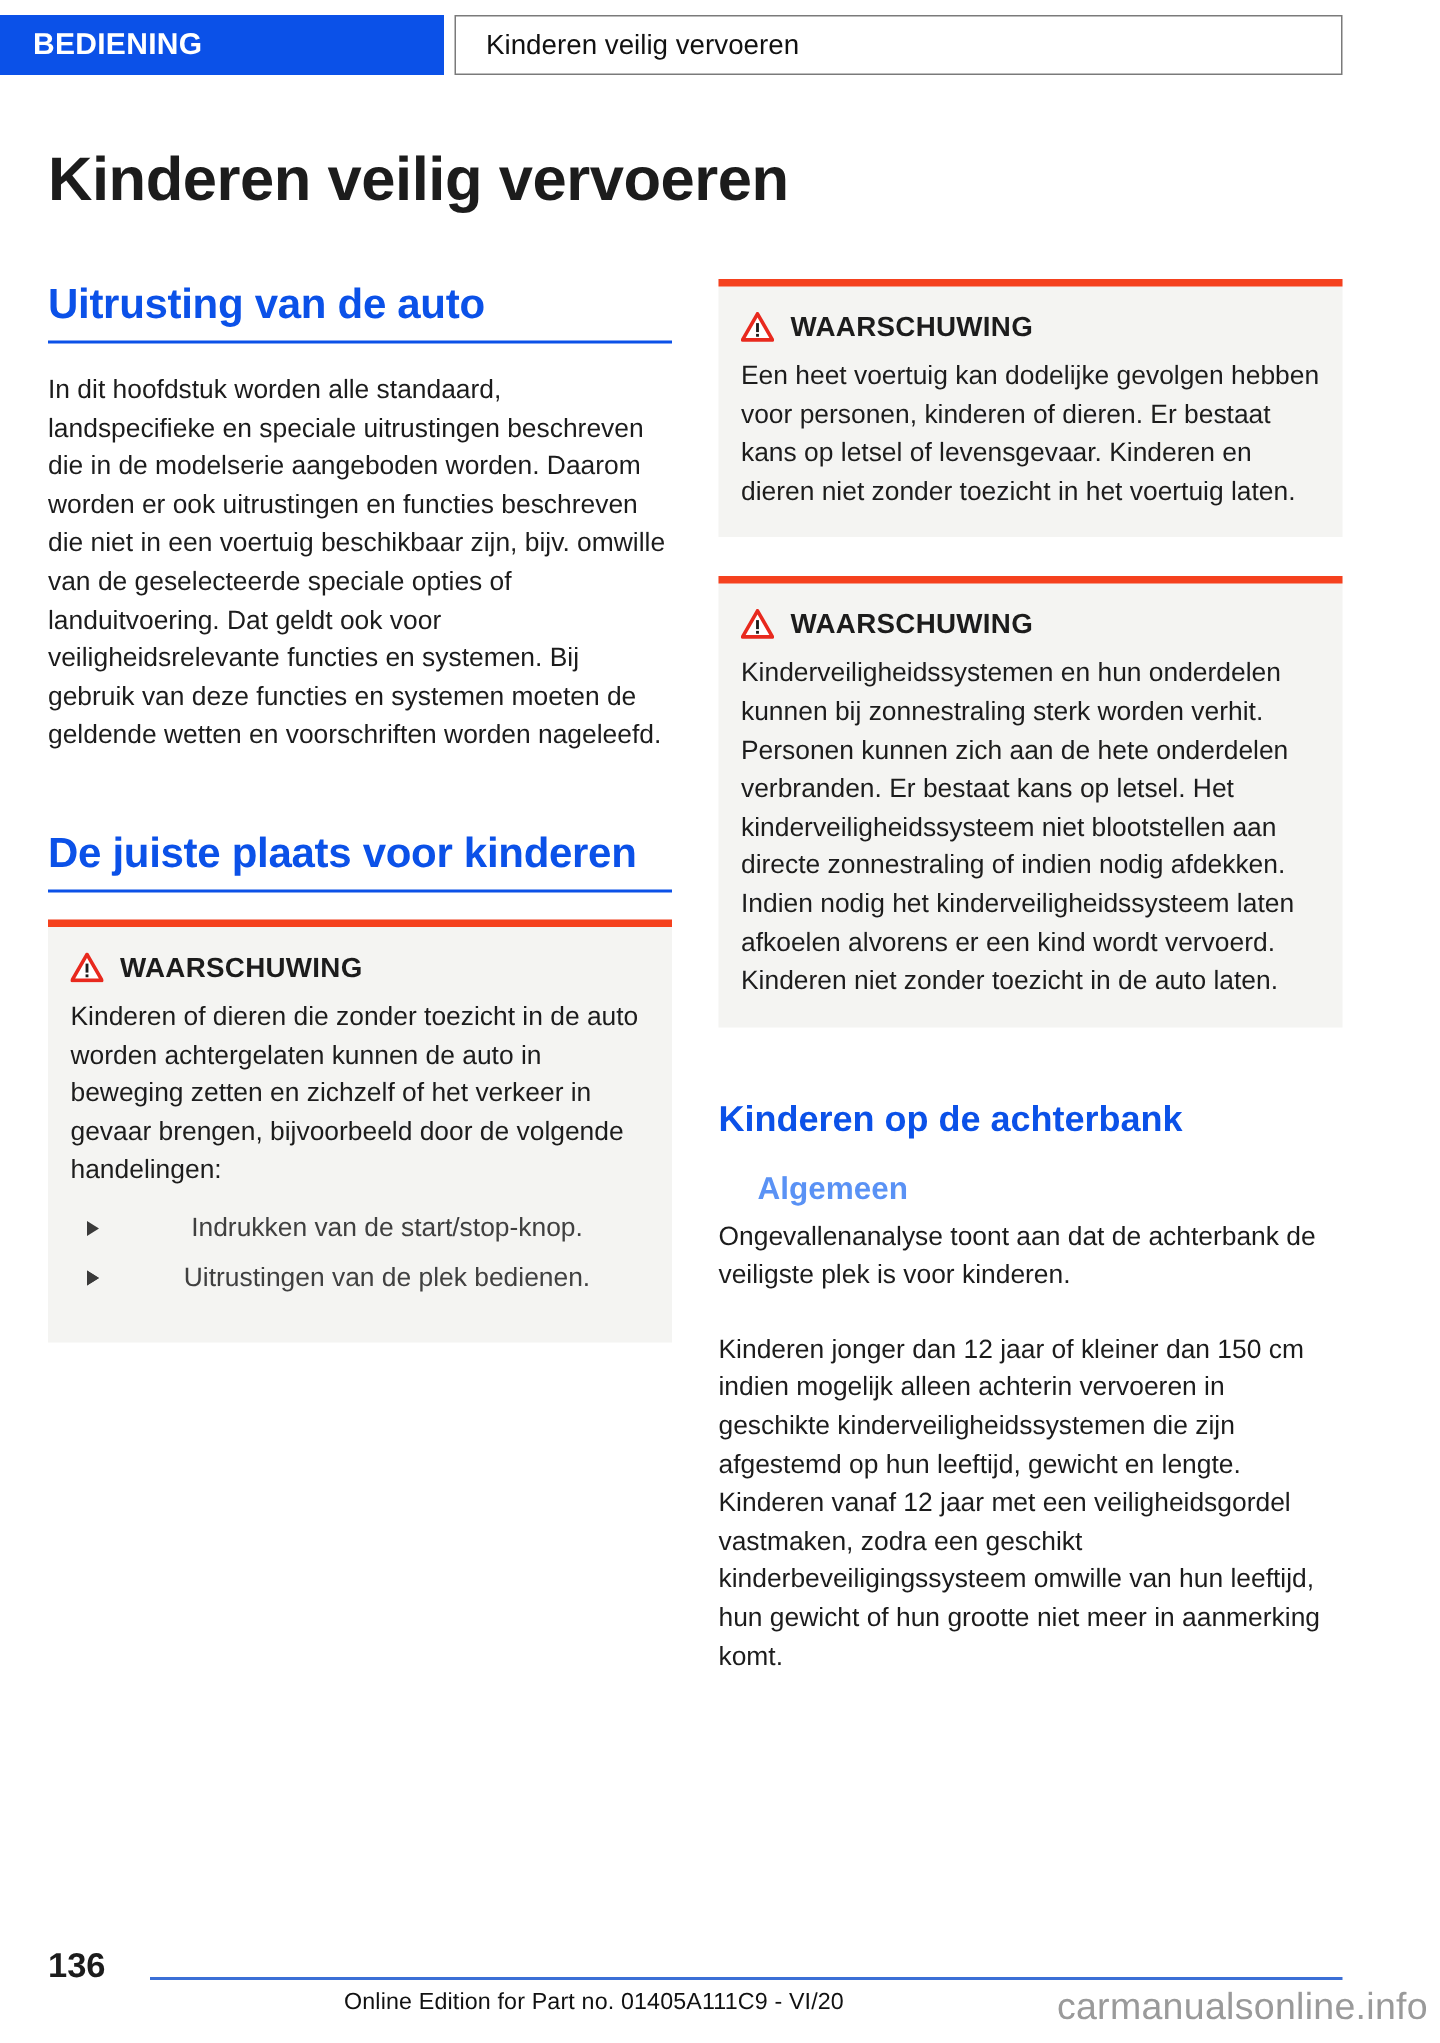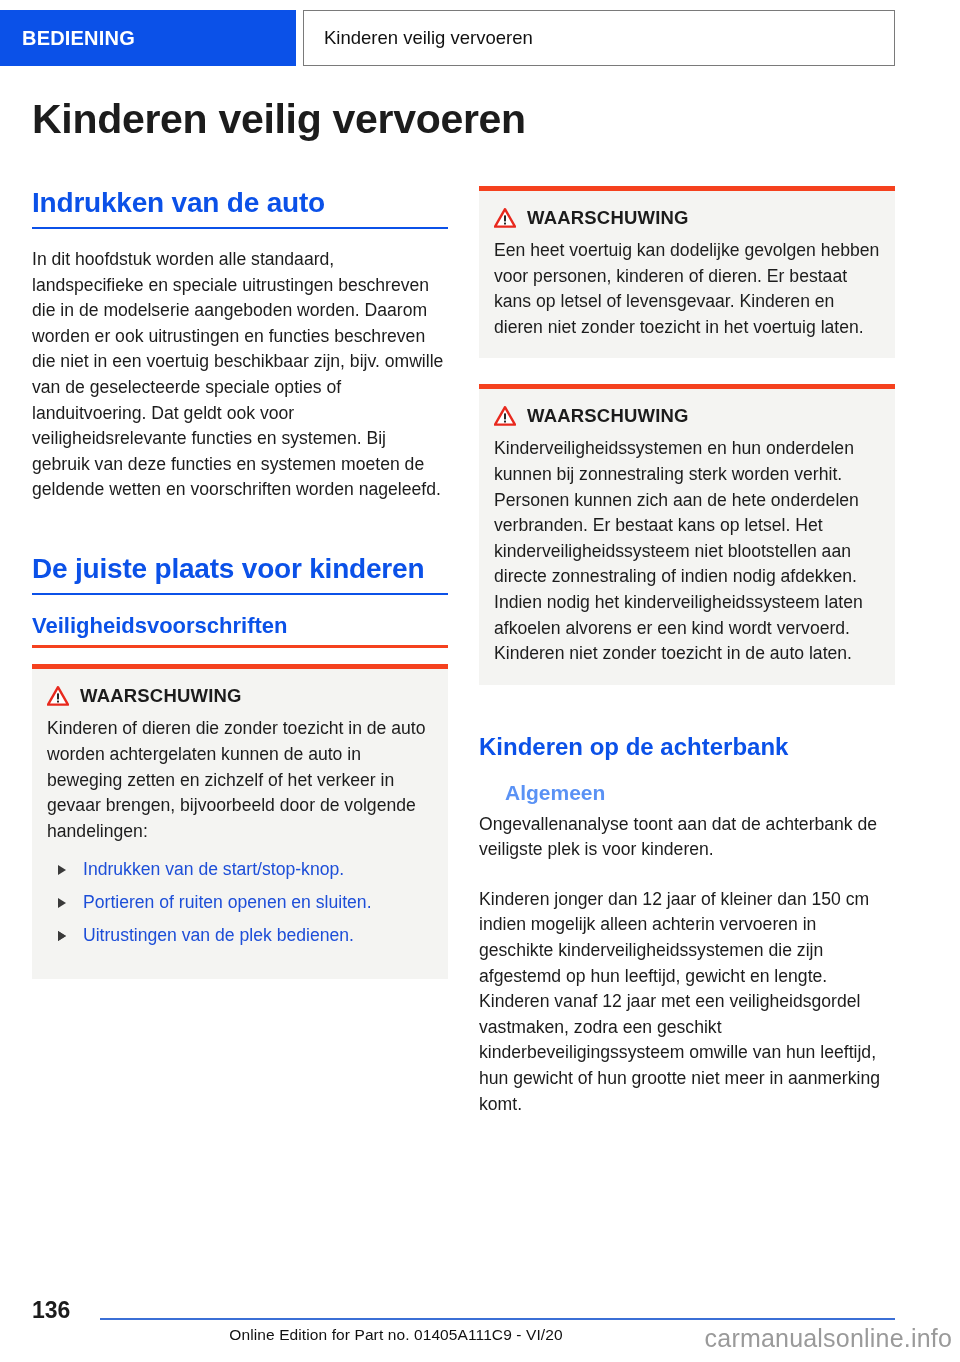--- a/index.html
+++ b/index.html
@@ -18,21 +18,21 @@
     background: #ffffff;
     overflow: hidden;
   }
 
   
   .runhead {
     position: absolute;
     top: 10px;
     left: 0;
     width: 895px;
-    height: 56px;
+    height: 40px;
     display: flex;
   }
   .runhead-chapter {
     width: 296px;
     background: #0B51E8;
     color: #ffffff;
     font-size: 20px;
     font-weight: bold;
     letter-spacing: 0.2px;
     display: flex;
@@ -160,22 +160,23 @@
   ul.arrowlist {
     list-style: none;
     margin: 0 0 13px 0;
     padding: 0;
   }
   ul.arrowlist li {
     position: relative;
     padding-left: 36px;
     font-size: 17.6px;
     line-height: 25.6px;
-    color: #1d4ed8;
+    color: #404040;
     margin-bottom: 7px;
+    text-align: center;
   }
   ul.arrowlist li:last-child { margin-bottom: 0; }
   ul.arrowlist li .tri {
     position: absolute;
     left: 11px;
     top: 8px;
     width: 0; height: 0;
     border-top: 5px solid transparent;
     border-bottom: 5px solid transparent;
     border-left: 8px solid #3a3a3a;
@@ -235,43 +236,41 @@
     <div class="runhead-gap"></div>
     <div class="runhead-section">Kinderen veilig vervoeren</div>
   </div>
 
   <h1 class="page-title">Kinderen veilig vervoeren</h1>
 
   <div class="columns">
 
     <div class="col col-left">
 
-      <h1 class="h-blue">Indrukken van de auto</h1>
+      <h1 class="h-blue">Uitrusting van de auto</h1>
 
       <p class="body">In dit hoofdstuk worden alle standaard, landspecifieke en speciale uitrustingen beschreven die in de modelserie aangeboden worden. Daarom worden er ook uitrustingen en functies beschreven die niet in een voertuig beschikbaar zijn, bijv. omwille van de geselecteerde speciale opties of landuitvoering. Dat geldt ook voor veiligheidsrelevante functies en systemen. Bij gebruik van deze functies en systemen moeten de geldende wetten en voorschriften worden nageleefd.</p>
 
       <div class="spacer-lg"></div>
 
       <h1 class="h-blue">De juiste plaats voor kinderen</h1>
 
-      <h2 class="h-blue2">Veiligheidsvoorschriften</h2>
 
       <div class="warnbox">
         <div class="warn-head">
           <svg class="warn-icon" viewBox="0 0 22 20">
             <path d="M11 1.2 L21 18.6 L1 18.6 Z" fill="#ffffff" stroke="#E8291E" stroke-width="2.4" stroke-linejoin="round"></path>
             <rect x="10.05" y="7.4" width="1.9" height="6.0" fill="#1c1c1c"></rect>
             <rect x="10.05" y="14.6" width="1.9" height="1.9" fill="#1c1c1c"></rect>
           </svg>
           <span class="warn-title">WAARSCHUWING</span>
         </div>
         <p>Kinderen of dieren die zonder toezicht in de auto worden achtergelaten kunnen de auto in beweging zetten en zichzelf of het verkeer in gevaar brengen, bijvoorbeeld door de volgende handelingen:</p>
         <ul class="arrowlist">
           <li><span class="tri"></span><span>Indrukken van de start/stop-knop.</span></li>
-          <li><span class="tri"></span><span>Portieren of ruiten openen en sluiten.</span></li>
           <li><span class="tri"></span></li>
           <li><span class="tri"></span><span>Uitrustingen van de plek bedienen.</span></li>
         </ul>
       </div>
 
     </div>
 
     <div class="col col-right">
 
       <div class="warnbox">

